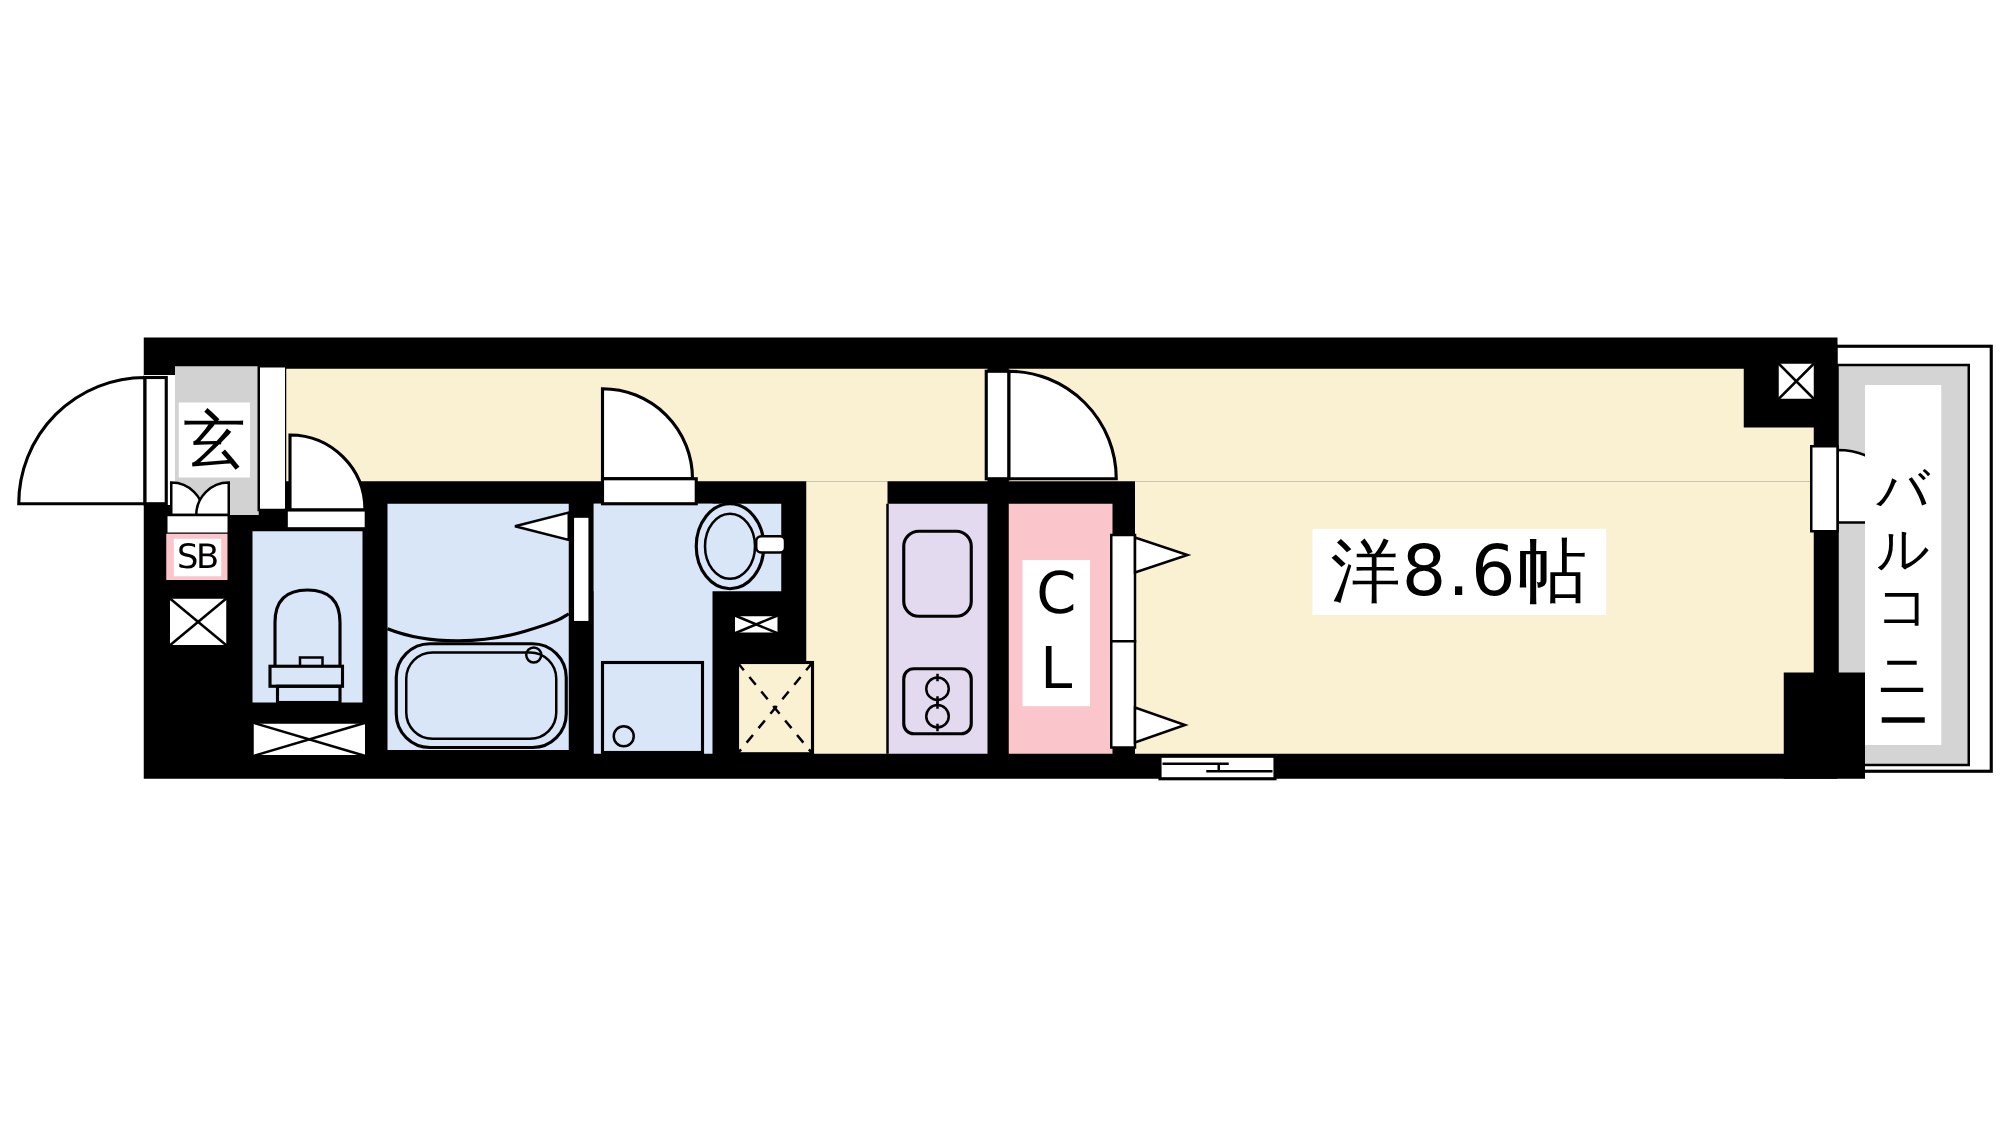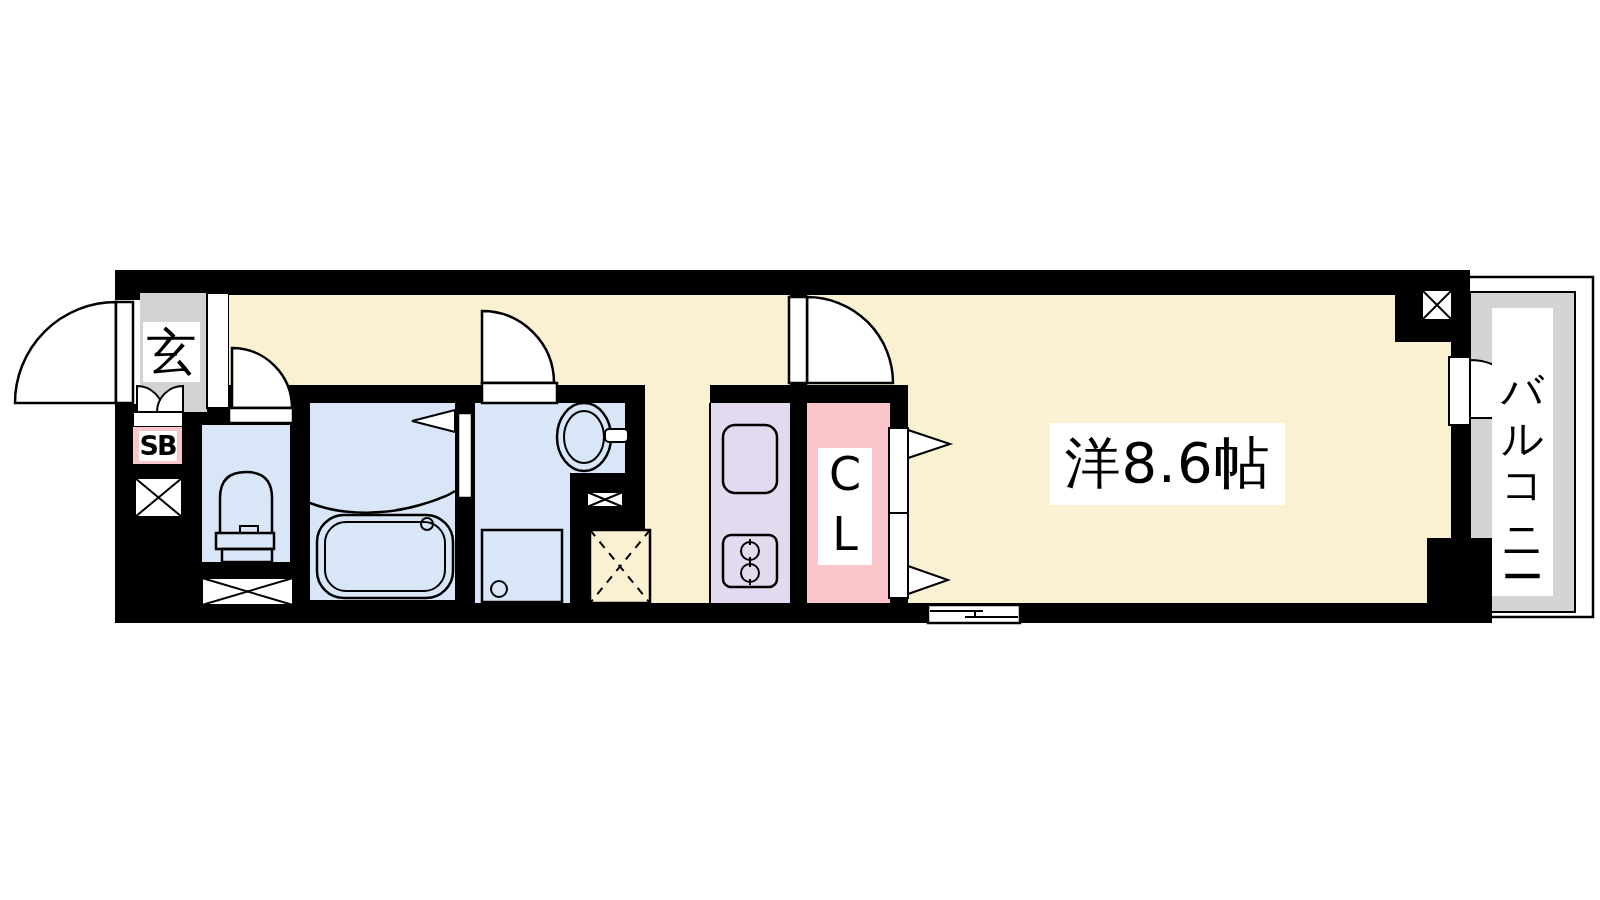--- a/index.html
+++ b/index.html
@@ -16,24 +16,24 @@
   body{width:1600px;height:900px;position:relative;overflow:hidden;
        font-family:"DejaVu Sans","Liberation Sans",sans-serif;color:#000;}
   .plan{position:absolute;left:0;top:0;width:1600px;height:900px;}
   svg{position:absolute;left:0;top:0;}
   .label{position:absolute;display:flex;align-items:center;justify-content:center;
          background:#fff;color:#000;text-align:center;}
   .label-genkan{left:143px;top:322px;width:57px;height:60px;font-size:50px;}
   .sb-wrap{position:absolute;left:133px;top:427px;width:49px;height:37px;
            background:var(--closet-pink);display:flex;align-items:center;justify-content:center;}
   .sb-inner{background:#fff;width:38px;height:30px;display:flex;align-items:center;
-            justify-content:center;font-size:27px;font-weight:bold;letter-spacing:-2px;}
+            justify-content:center;font-size:27px;font-weight:normal;letter-spacing:-2px;}
   .label-cl{left:818px;top:448px;width:54px;height:117px;font-size:46px;
             writing-mode:vertical-rl;text-orientation:upright;letter-spacing:6px;}
-  .label-main{left:1050px;top:423px;width:235px;height:82px;font-size:56px;letter-spacing:1px;}
+  .label-main{left:1050px;top:423px;width:235px;height:69px;font-size:56px;letter-spacing:1px;}
   .label-balcony{left:1492px;top:308px;width:61px;height:288px;font-size:42px;
                  writing-mode:vertical-rl;text-orientation:upright;letter-spacing:5px;}
 </style>
 </head>
 <body>
 
 <div class="plan">
 
 <svg width="1600" height="900" viewBox="0 0 1600 900">
 

